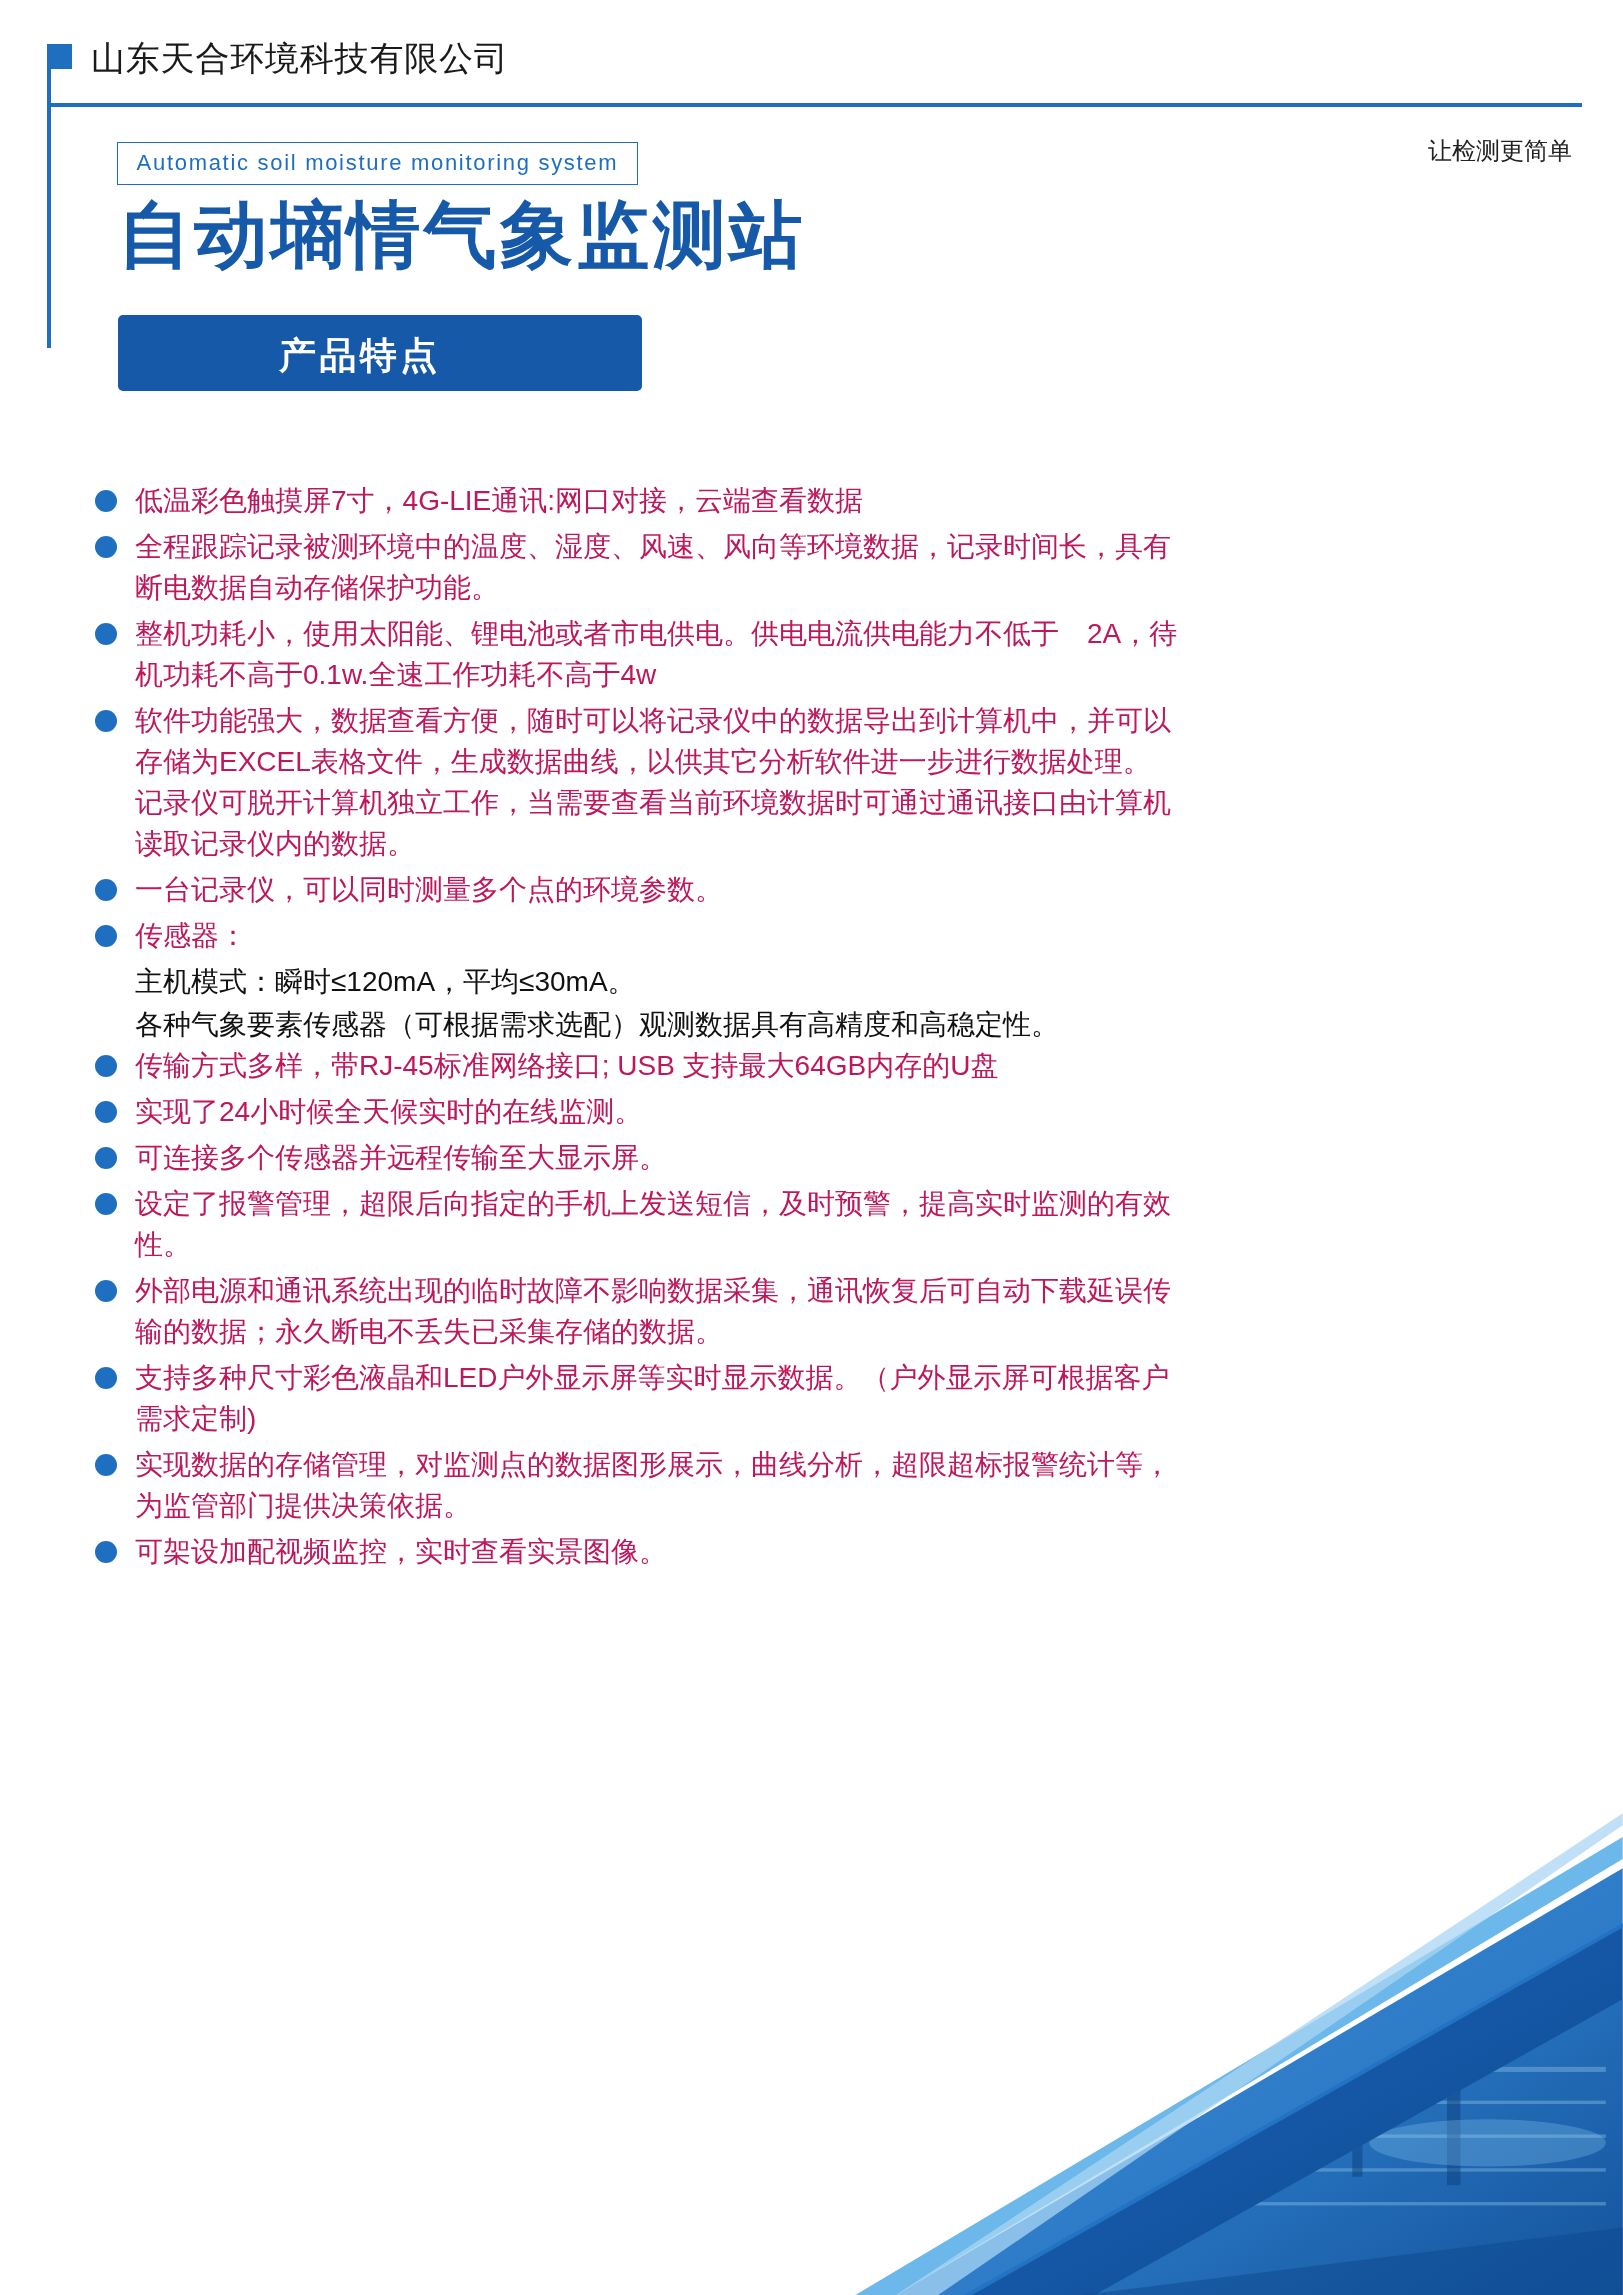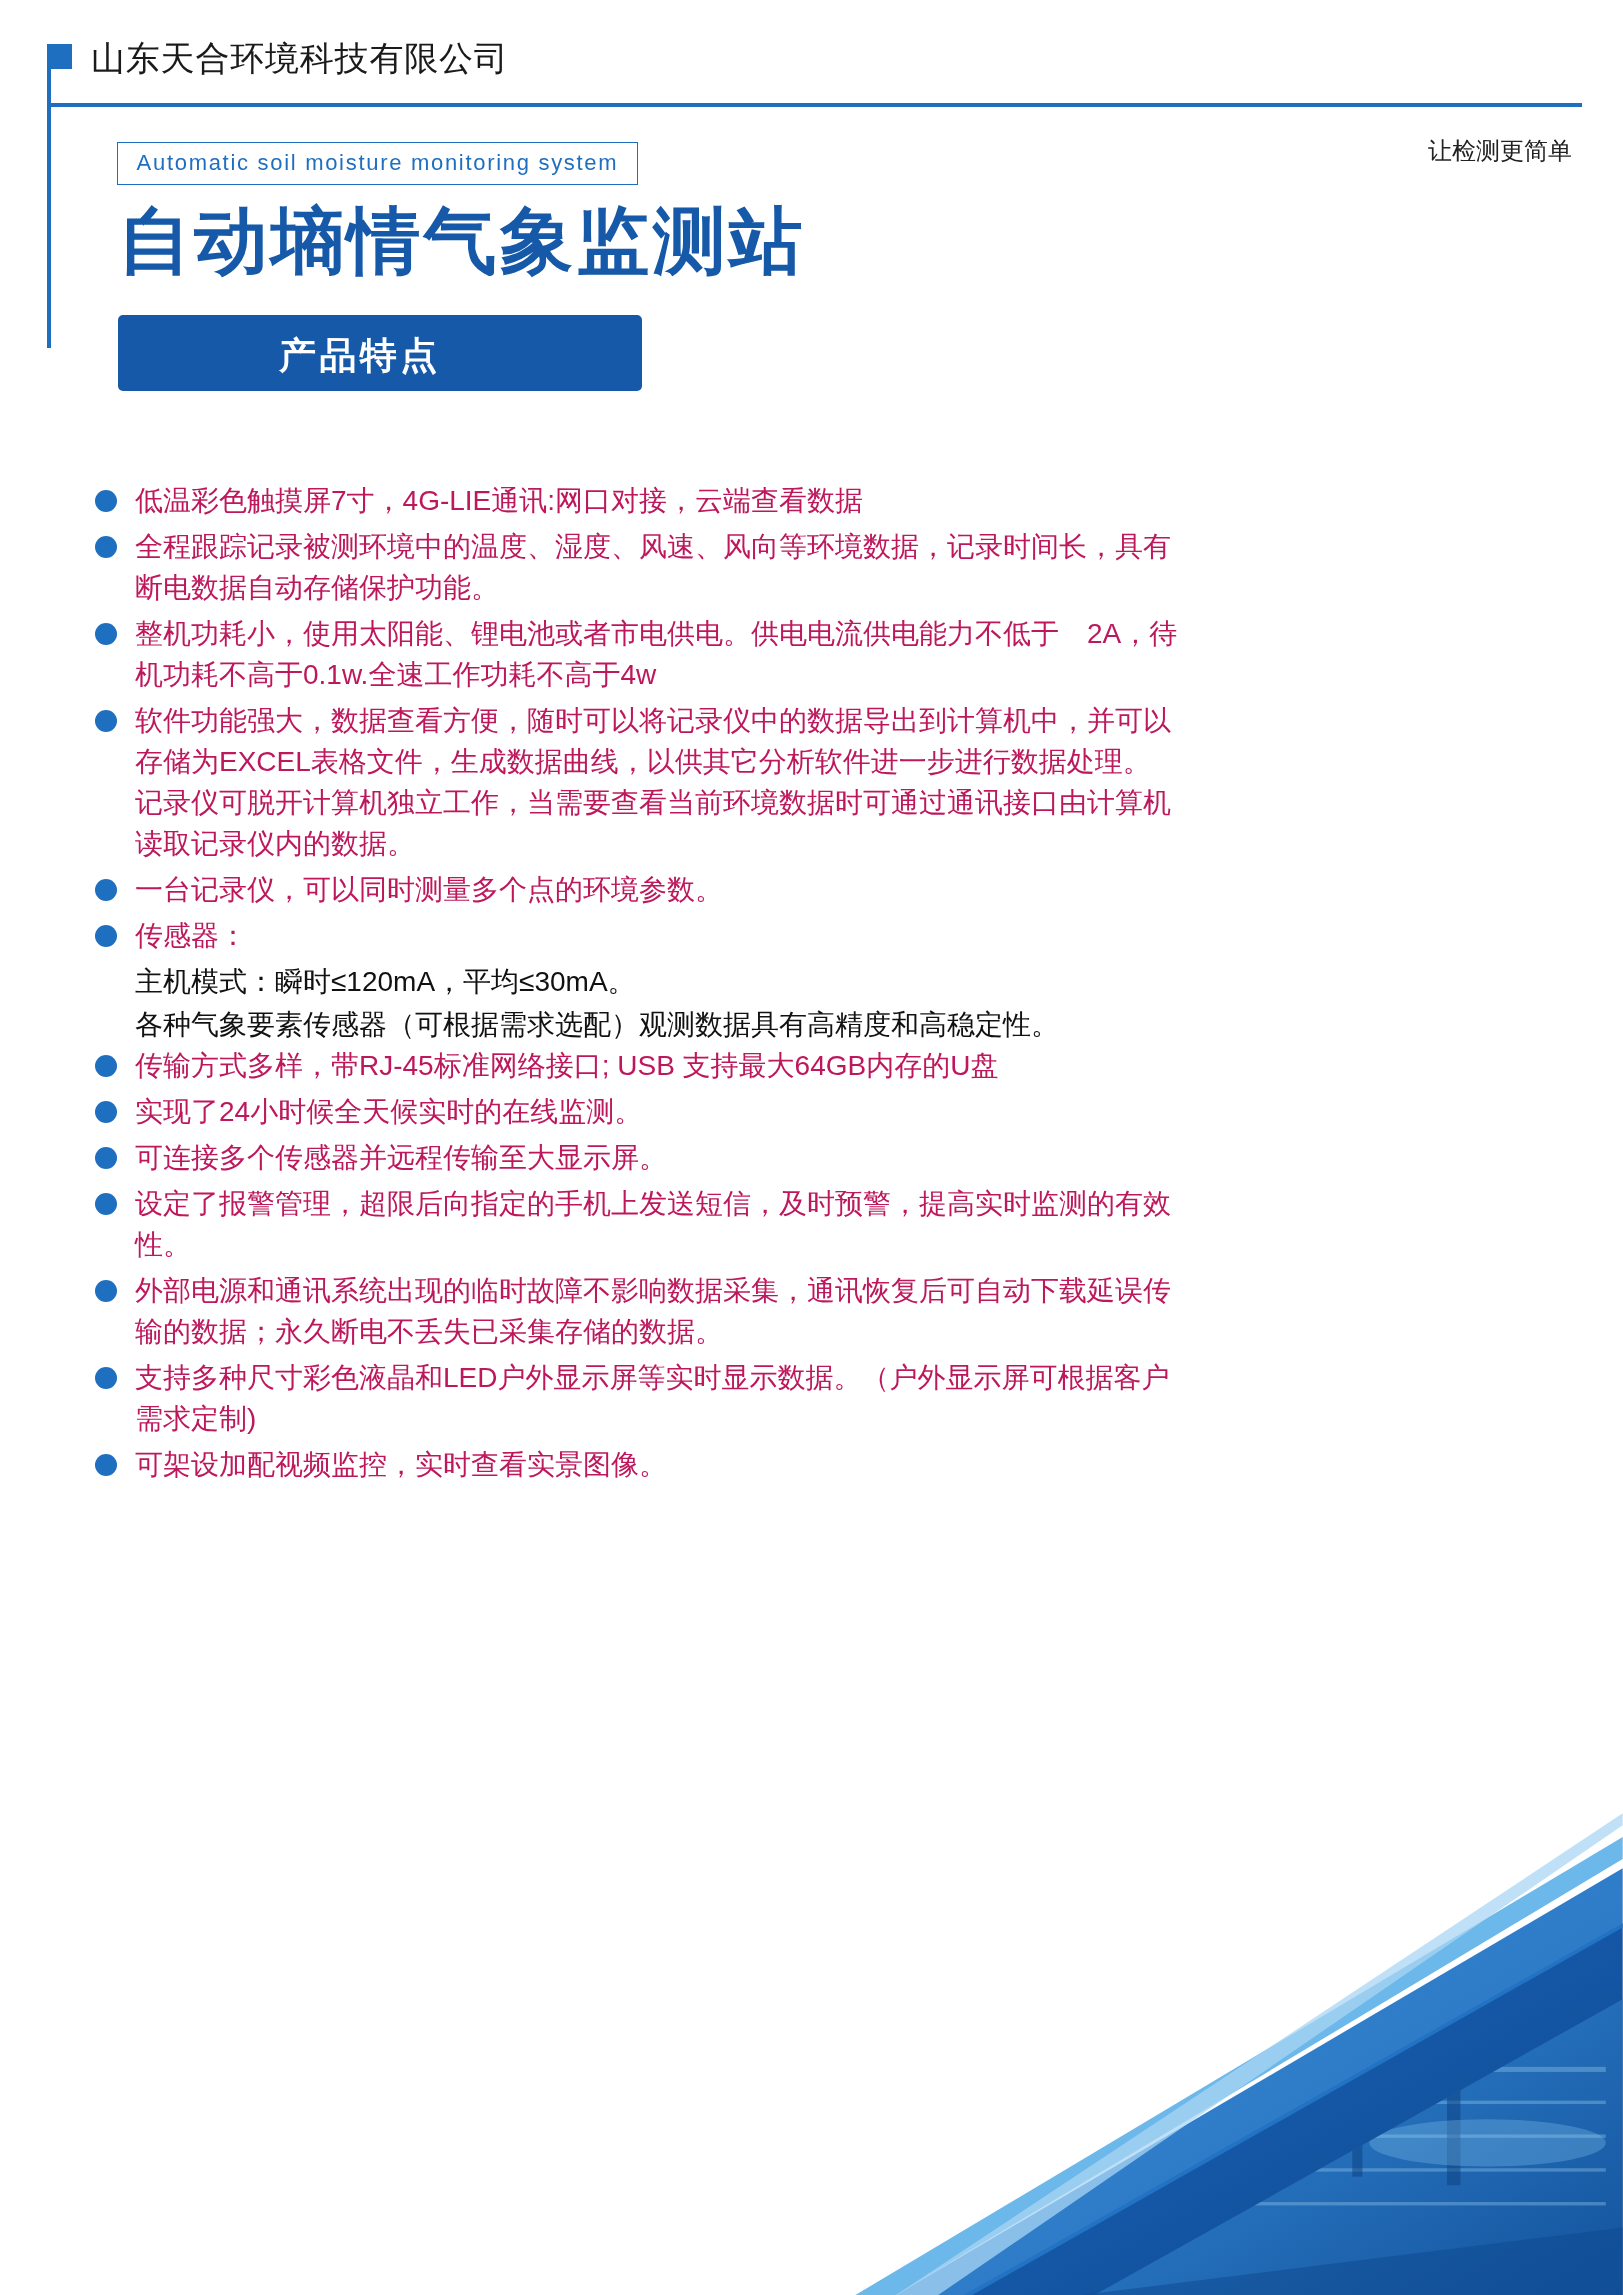--- a/index.html
+++ b/index.html
@@ -76,21 +76,21 @@
   }
   .eng-title {
     font-size: 22px;
     color: #1e6fc0;
     letter-spacing: 1.7px;
     white-space: nowrap;
   }
   .main-title {
     position: absolute;
     left: 118px;
-    top: 193px;
+    top: 187px;
     font-size: 73px;
     font-weight: bold;
     color: #1559a8;
     letter-spacing: 3.4px;
     white-space: nowrap;
   }
   .section-tag {
     position: absolute;
     left: 118px;
     top: 315px;
@@ -230,20 +230,25 @@
     </div>
     <div class="feature">
       <span class="bullet"></span>
       <div class="feature-text">外部电源和通讯系统出现的临时故障不影响数据采集，通讯恢复后可自动下载延误传</div>
       <div class="feature-text">输的数据；永久断电不丢失已采集存储的数据。</div>
     </div>
     <div class="feature">
       <span class="bullet"></span>
       <div class="feature-text">支持多种尺寸彩色液晶和LED户外显示屏等实时显示数据。（户外显示屏可根据客户</div>
       <div class="feature-text">需求定制)</div>
+    </div>
+    <div class="feature">
+      <span class="bullet"></span>
+      <div class="feature-text">实现数据的存储管理，对监测点的数据图形展示，曲线分析，超限超标报警统计等，</div>
+      <div class="feature-text">为监管部门提供决策依据。</div>
     </div>
     <div class="feature">
       <span class="bullet"></span>
       <div class="feature-text">可架设加配视频监控，实时查看实景图像。</div>
     </div>
   </div>
 
 <div class="bottom-art">
   <svg width="1623" height="507" viewBox="0 0 1920 600" xmlns="http://www.w3.org/2000/svg">
     <defs>

